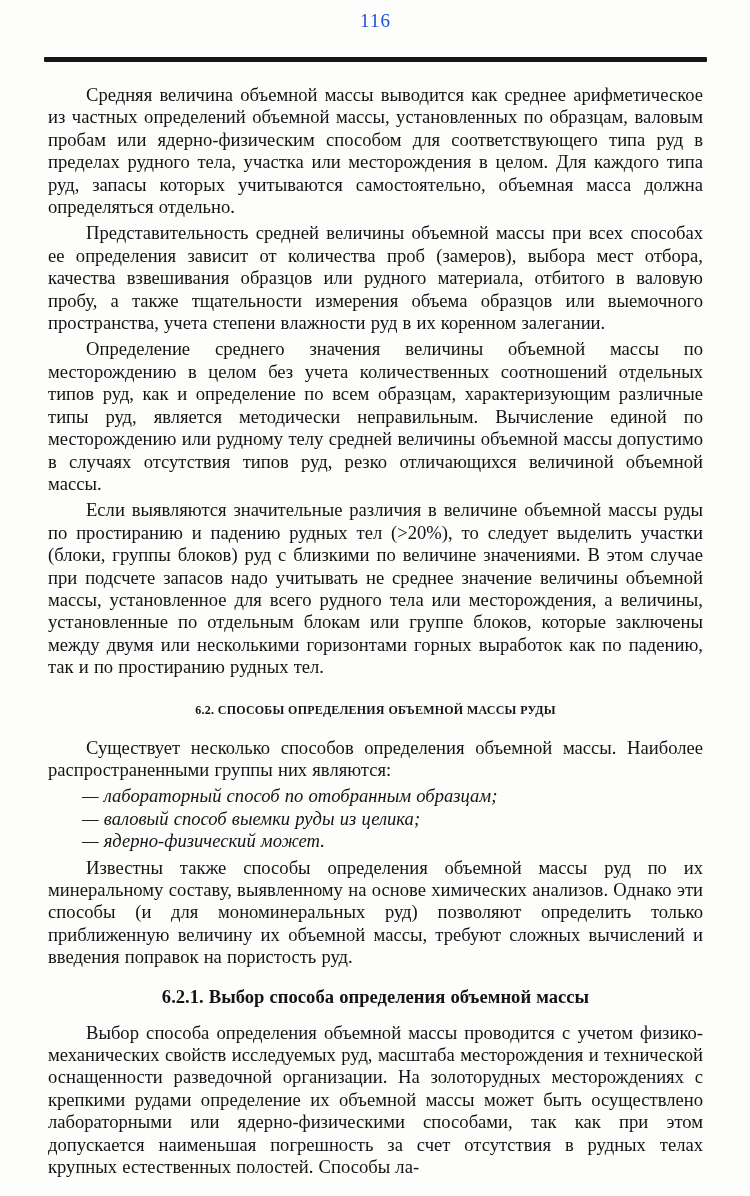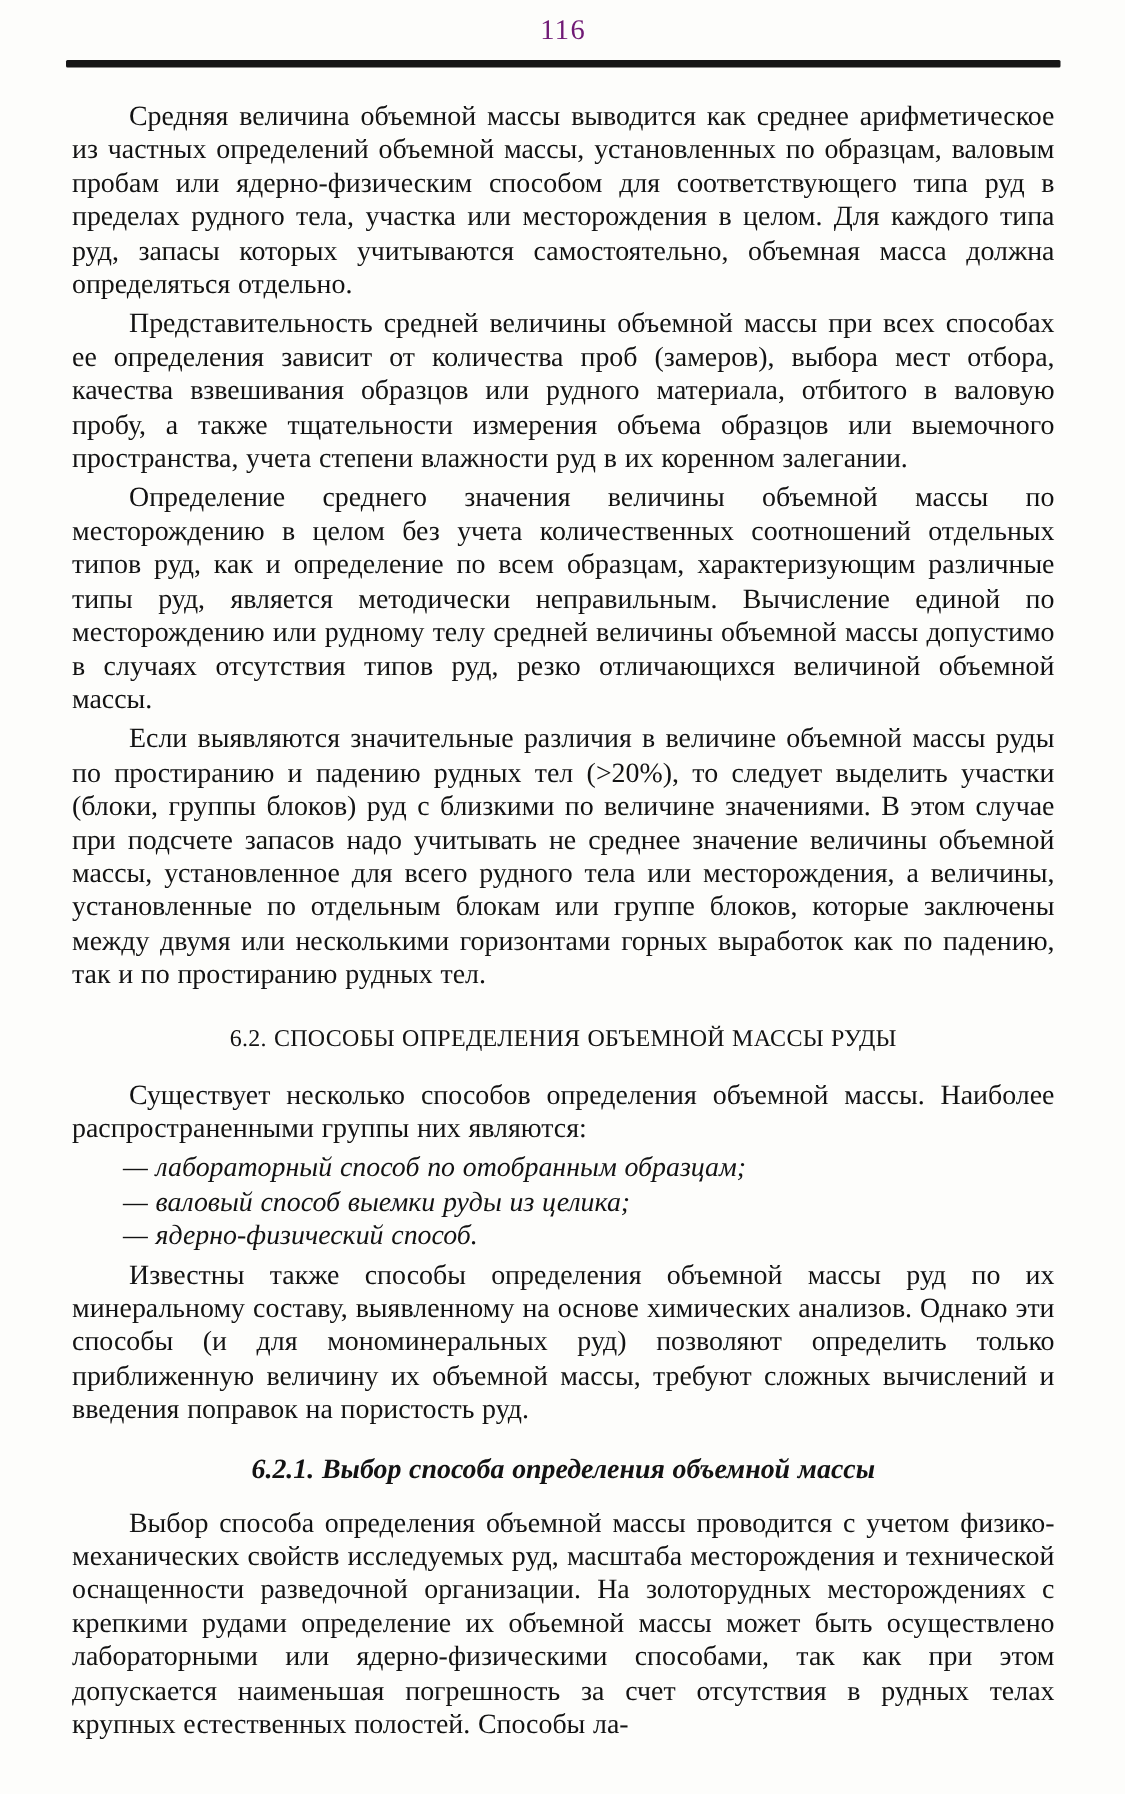--- a/index.html
+++ b/index.html
@@ -22,22 +22,22 @@
     position: absolute;
     left: 44px;
     top: 8px;
     width: 663px;
   }
   .page-number {
     text-align: center;
     font-size: 19px;
     letter-spacing: 1px;
     padding-top: 2px;
-    padding-bottom: 8px;
-    color: #701a75;
+    padding-bottom: 25px;
+    color: #1d4ed8;
   }
   .top-rule {
     height: 5px;
     background: #161616;
     margin-bottom: 22px;
     border-radius: 1px;
   }
   .body-text {
     font-size: 18.6px;
     line-height: 22.4px;
@@ -49,34 +49,33 @@
   p.para {
     margin: 4px;
     text-indent: 38px;
   }
   p.list-item {
     margin: 0;
     text-indent: 38px;
     font-style: italic;
   }
   h2.section-heading {
-    font-size: 16px;
+    font-size: 12px;
     line-height: 20px;
-    font-weight: normal;
+    font-weight: bold;
     text-align: center;
     margin: 21px 0 17px 0;
     letter-spacing: 0.2px;
   }
   h3.sub-heading {
     font-size: 18.6px;
     line-height: 22px;
     font-weight: bold;
     text-align: center;
     margin: 17px 0 14px 0;
-    font-style: italic;
   }
 </style>
 </head>
 <body>
 
 <div class="page">
   <div class="page-inner">
 
     <div class="page-number">116</div>
 
@@ -93,21 +92,21 @@
       <p class="para">Если выявляются значительные различия в величине объемной массы руды по простиранию и падению рудных тел (&gt;20%), то следует выделить участки (блоки, группы блоков) руд с близкими по величине значениями. В этом случае при подсчете запасов надо учитывать не среднее значение величины объемной массы, установленное для всего рудного тела или месторождения, а величины, установленные по отдельным блокам или группе блоков, которые заключены между двумя или несколькими горизонтами горных выработок как по падению, так и по простиранию рудных тел.</p>
 
       <h2 class="section-heading">6.2. СПОСОБЫ ОПРЕДЕЛЕНИЯ ОБЪЕМНОЙ МАССЫ РУДЫ</h2>
 
       <p class="para">Существует несколько способов определения объемной массы. Наиболее распространенными группы них являются:</p>
 
       <p class="list-item">— лабораторный способ по отобранным образцам;</p>
 
       <p class="list-item">— валовый способ выемки руды из целика;</p>
 
-      <p class="list-item">— ядерно-физический способ.</p>
+      <p class="list-item">— ядерно-физический может.</p>
 
       <p class="para">Известны также способы определения объемной массы руд по их минеральному составу, выявленному на основе химических анализов. Однако эти способы (и для мономинеральных руд) позволяют определить только приближенную величину их объемной массы, требуют сложных вычислений и введения поправок на пористость руд.</p>
 
       <h3 class="sub-heading">6.2.1. Выбор способа определения объемной массы</h3>
 
       <p class="para">Выбор способа определения объемной массы проводится с учетом физико-механических свойств исследуемых руд, масштаба месторождения и технической оснащенности разведочной организации. На золоторудных месторождениях с крепкими рудами определение их объемной массы может быть осуществлено лабораторными или ядерно-физическими способами, так как при этом допускается наименьшая погрешность за счет отсутствия в рудных телах крупных естественных полостей. Способы ла-</p>
 
     </div>
   </div>
 </div>

